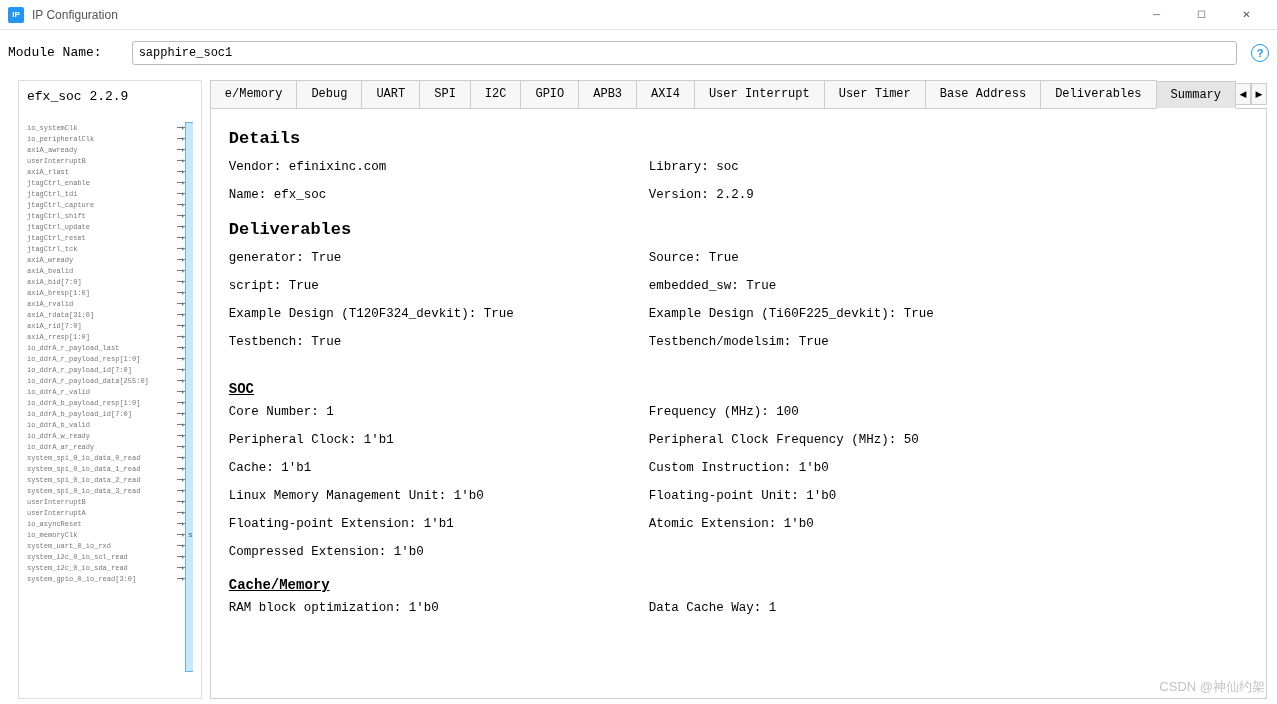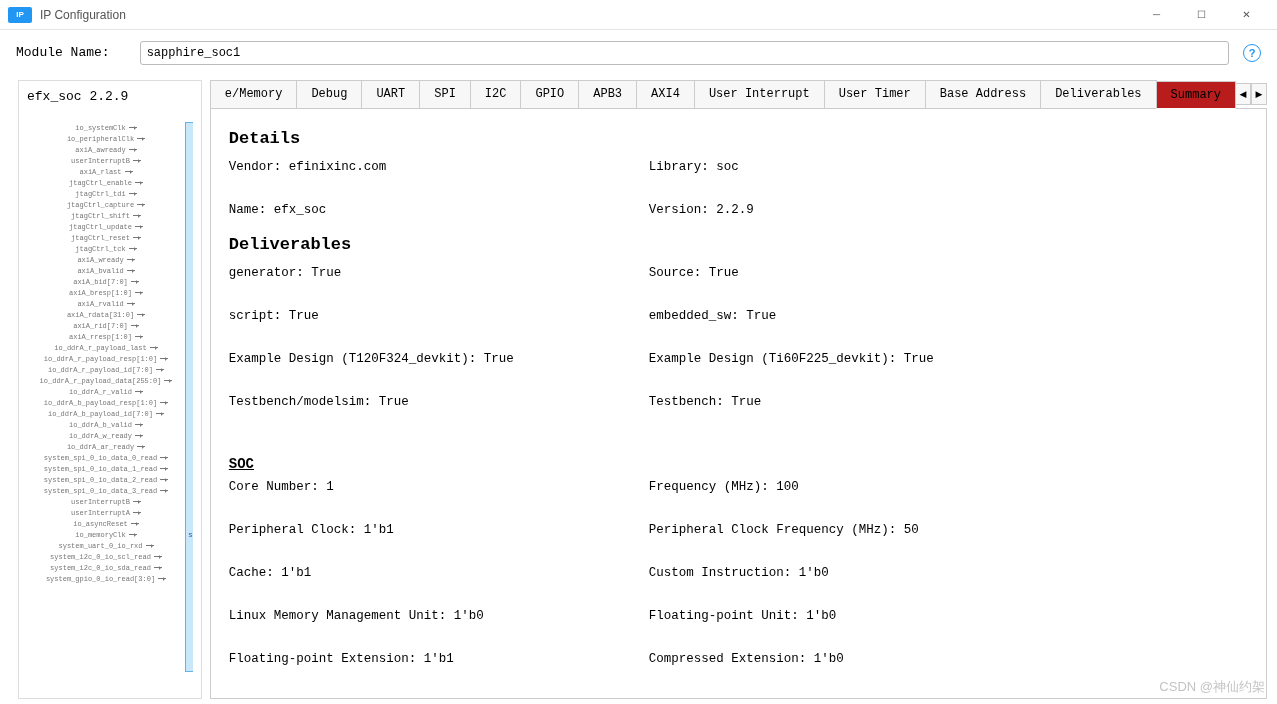--- a/index.html
+++ b/index.html
@@ -1,47 +1,47 @@
 <!DOCTYPE html>
 <html><head>
 <meta charset="utf-8">
 <style>
 * { box-sizing: border-box; margin: 0; padding: 0; }
 body { font-family: "Segoe UI", Tahoma, sans-serif; font-size: 12px; background: #fff; width: 1277px; height: 704px; overflow: hidden; position: relative; }
 .titlebar { height: 30px; display: flex; align-items: center; padding: 0 8px; border-bottom: 1px solid #e5e5e5; }
-.titlebar .app-icon { width: 24px; height: 16px; background: #2196f3; border-radius: 2px; margin-right: 8px; display: flex; align-items: center; justify-content: center; color: #fff; font-size: 8px; font-weight: bold; }
+.titlebar .app-icon { width: 16px; height: 16px; background: #2196f3; border-radius: 2px; margin-right: 8px; display: flex; align-items: center; justify-content: center; color: #fff; font-size: 8px; font-weight: bold; }
 .titlebar .title { color: #555; font-size: 12px; }
 .titlebar .win-controls { margin-left: auto; display: flex; }
 .titlebar .win-btn { width: 45px; height: 30px; display: flex; align-items: center; justify-content: center; color: #555; font-size: 10px; cursor: pointer; }
-.module-row { height: 45px; display: flex; align-items: center; padding: 0 16px; }
+.module-row { height: 45px; display: flex; align-items: center; padding: 0 8px; }
 .module-row label { font-family: "Courier New", monospace; font-size: 13px; margin-right: 30px; }
 .module-row input { flex: 1; height: 24px; border: 1px solid #bbb; border-radius: 3px; padding: 0 6px; font-family: "Courier New", monospace; font-size: 12px; }
 .help-icon { width: 18px; height: 18px; border: 1.5px solid #2196f3; border-radius: 50%; color: #2196f3; display: flex; align-items: center; justify-content: center; margin-left: 14px; font-size: 11px; font-weight: bold; cursor: pointer; }
 .body-area { display: flex; height: calc(100% - 75px); }
 .left-panel { width: 385px; border: 1px solid #ddd; margin: 5px 0 5px 18px; padding: 8px; }
 .left-title { font-family: "Courier New", monospace; font-size: 13px; margin-bottom: 8px; }
 .diagram { position: relative; height: 560px; overflow: hidden; }
 .block { position: absolute; left: 158px; top: 10px; width: 70px; height: 550px; background: #c9e7fb; border: 1px solid #66b3e8; }
 .block-label { position: absolute; left: 161px; top: 418px; font-family: "Courier New", monospace; font-size: 8px; color: #2962a8; }
 .pins-left { position: absolute; left: 0; top: 10px; width: 158px; }
 .pin { height: 11px; display: flex; align-items: center; font-family: "Courier New", monospace; font-size: 7px; color: #777; }
-.pin.l { justify-content: center; }
+.pin.l { justify-content: space-between; }
 .pin.l .arrow { margin-left: 3px; }
 .arrow { width: 8px; height: 1px; background: #777; position: relative; }
 .arrow::after { content: ""; position: absolute; right: -1px; top: -1.5px; border: 2px solid transparent; border-left-color: #777; }
 .right-panel { flex: 1; margin: 5px 10px 5px 8px; display: flex; flex-direction: column; }
 .tabs { display: flex; border-bottom: 1px solid #ccc; position: relative; }
 .tab { padding: 6px 14px; font-family: "Courier New", monospace; font-size: 12px; border: 1px solid #ccc; border-bottom: none; background: #f7f7f7; margin-right: -1px; cursor: pointer; white-space: nowrap; }
-.tab.active { background: #b91c1c; border-bottom: 1px solid #fff; position: relative; top: 1px; }
+.tab.active { background: #e5e5e5; border-bottom: 1px solid #fff; position: relative; top: 1px; }
 .tab-nav { margin-left: auto; display: flex; align-items: center; }
 .tab-arrow { width: 16px; height: 22px; border: 1px solid #ccc; display: flex; align-items: center; justify-content: center; font-size: 9px; cursor: pointer; background: #f7f7f7; }
 .content { flex: 1; overflow-y: auto; padding: 12px 18px; font-family: "Courier New", monospace; font-size: 13px; border: 1px solid #ccc; border-top: none; position: relative; }
 .content h2 { font-size: 17px; font-weight: bold; margin: 8px 0 12px; }
 .content h3 { font-size: 14px; font-weight: bold; text-decoration: underline; margin: 10px 0 8px; }
-.kv-grid { display: grid; grid-template-columns: 420px 420px; row-gap: 29px; margin-bottom: 18px; }
+.kv-grid { display: grid; grid-template-columns: 420px 420px; row-gap: 14px; margin-bottom: 18px; }
 .kv { font-size: 12.5px; }
 .watermark { position: absolute; right: 12px; bottom: 8px; color: rgba(120,120,120,0.45); font-family: sans-serif; font-size: 13px; pointer-events: none; }
 .content::-webkit-scrollbar { width: 16px; }
 .content::-webkit-scrollbar-track { background: #f1f1f1; }
 .content::-webkit-scrollbar-thumb { background: #c1c1c1; }
 </style>
 </head>
 <body>
 
 <div class="titlebar">
@@ -270,36 +270,37 @@
         </div>
 
       <h2>Deliverables</h2>
       <div class="kv-grid" id="deliverables-grid">
           <div class="kv">generator: True</div>
           <div class="kv">Source: True</div>
           <div class="kv">script: True</div>
           <div class="kv">embedded_sw: True</div>
           <div class="kv">Example Design (T120F324_devkit): True</div>
           <div class="kv">Example Design (Ti60F225_devkit): True</div>
+          <div class="kv">Testbench: True</div>
           <div class="kv">Testbench/modelsim: True</div>
-          <div class="kv">Testbench: True</div>
           <div class="kv"></div>
         </div>
 
       <h3>SOC</h3>
       <div class="kv-grid" id="soc-grid">
           <div class="kv">Core Number: 1</div>
           <div class="kv">Frequency (MHz): 100</div>
           <div class="kv">Peripheral Clock: 1'b1</div>
           <div class="kv">Peripheral Clock Frequency (MHz): 50</div>
           <div class="kv">Cache: 1'b1</div>
           <div class="kv">Custom Instruction: 1'b0</div>
           <div class="kv">Linux Memory Management Unit: 1'b0</div>
           <div class="kv">Floating-point Unit: 1'b0</div>
           <div class="kv">Floating-point Extension: 1'b1</div>
+          <div class="kv">Atomic Extension: 1'b0</div>
           <div class="kv">Compressed Extension: 1'b0</div>
           <div class="kv"></div>
         </div>
       <h3>Cache/Memory</h3>
       <div class="kv-grid" id="cache-grid">
           <div class="kv">RAM block optimization: 1'b0</div>
           <div class="kv">Data Cache Way: 1</div>
         </div>
     </div>
   </div>

